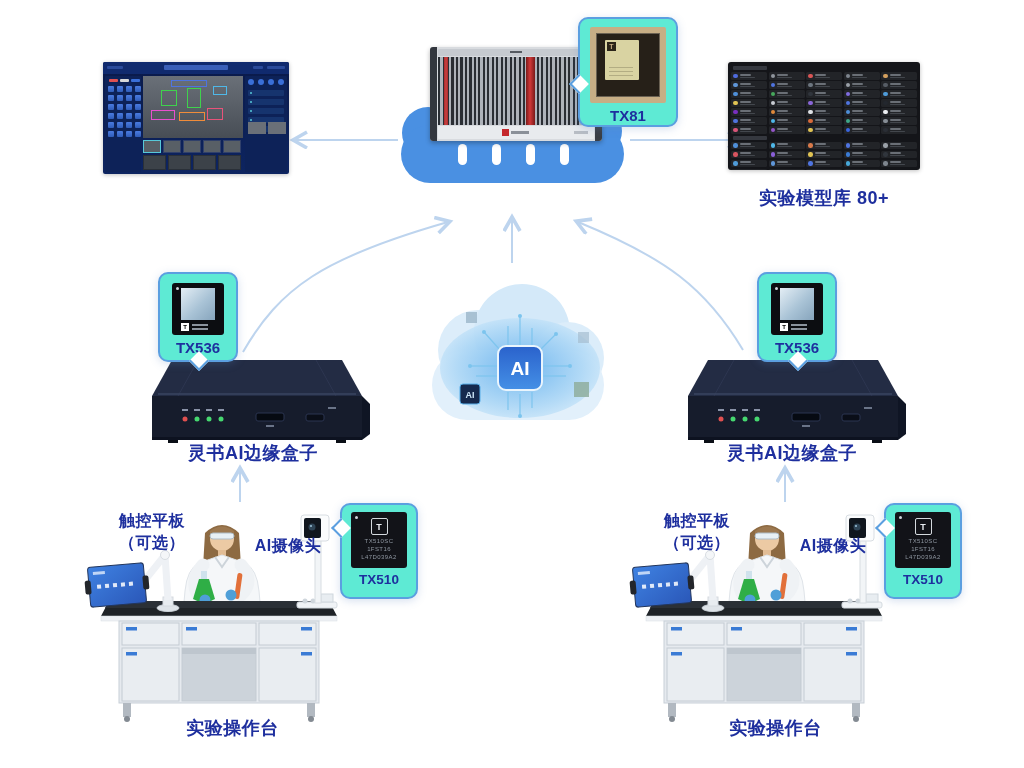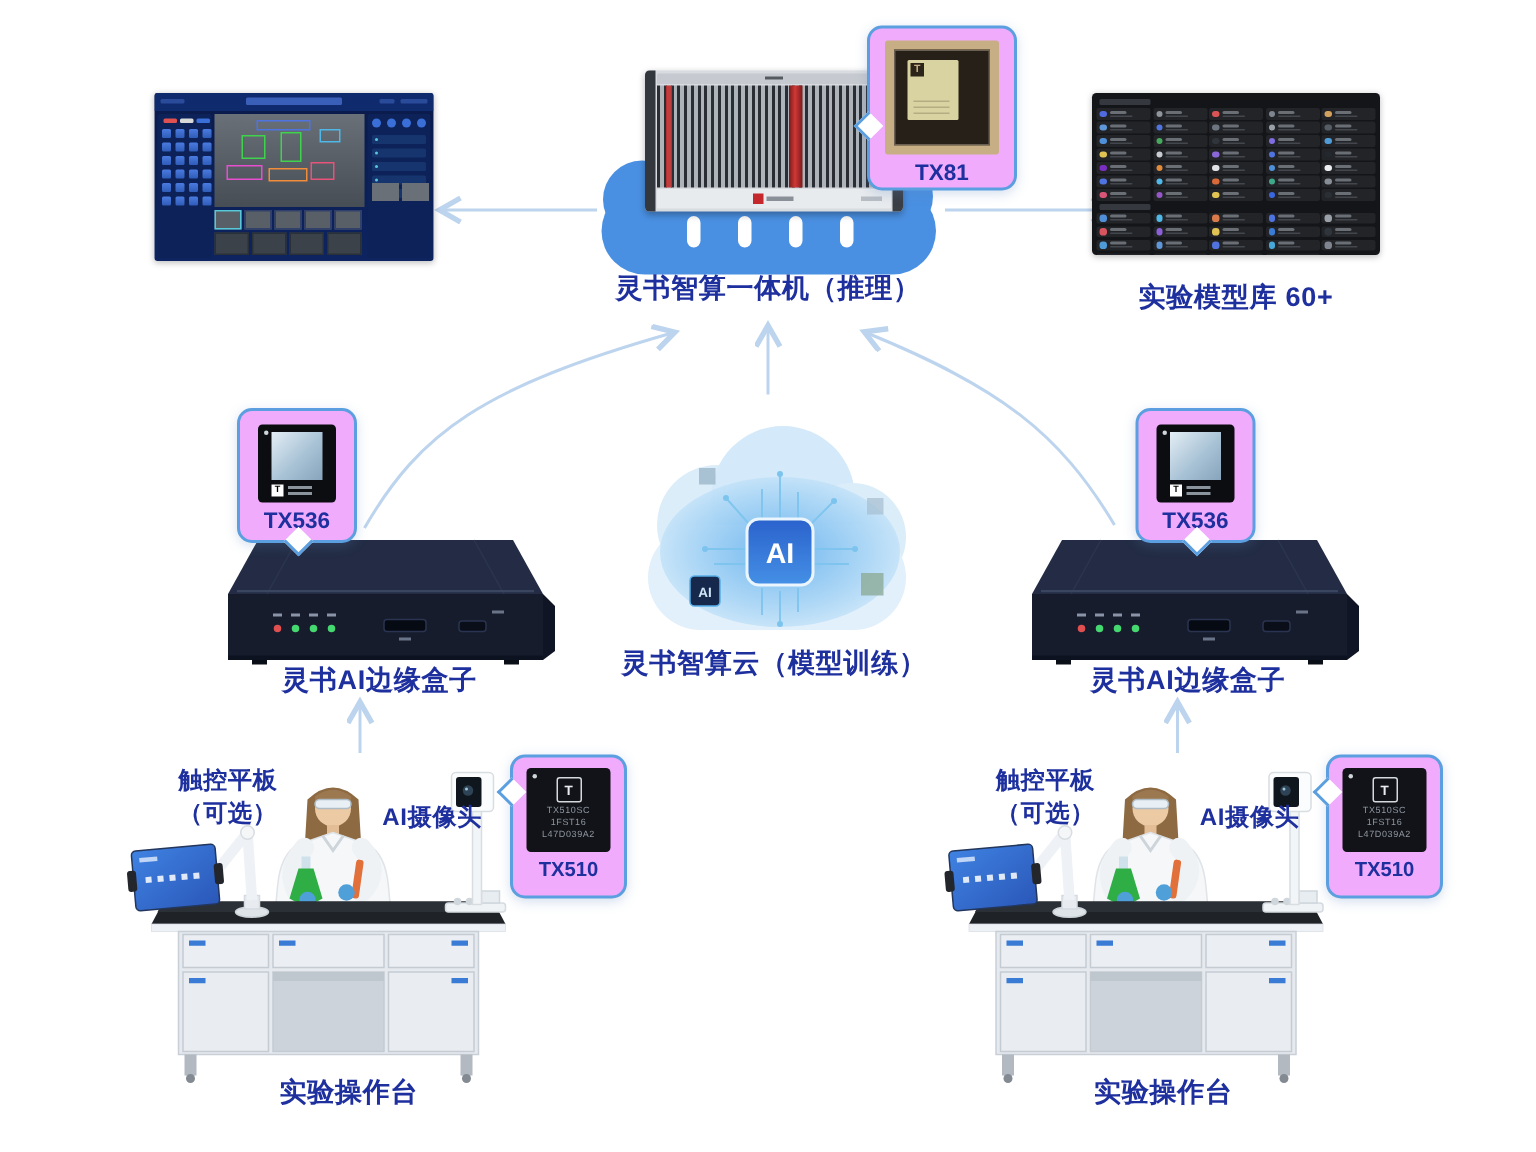--- a/index.html
+++ b/index.html
@@ -7,21 +7,21 @@
   .canvas{position:relative;width:1024px;height:768px;background:#fff;overflow:hidden;}
   svg{display:block;}
   
   .connectors{position:absolute;left:0;top:0;z-index:1;}
   .arrow{stroke:var(--arrow);stroke-width:2;fill:none;}
   .arrowhead{stroke:var(--arrow);stroke-width:1.8;fill:none;}
   
   .lbl{position:absolute;color:var(--label);font-weight:bold;font-size:18px;text-align:center;z-index:2;letter-spacing:.5px;}
   .lbl.small{font-size:16px;line-height:22px;}
   
-  .callout{position:absolute;background:#f0abfc;border:2px solid var(--callout);border-radius:10px;
+  .callout{position:absolute;background:#5eead4;border:2px solid var(--callout);border-radius:10px;
     box-shadow:0 2px 8px rgba(90,130,190,.25);z-index:3;display:flex;flex-direction:column;align-items:center;}
   .callout .chip-label{font-weight:bold;color:var(--label);font-size:15px;margin-top:4px;}
   .ptr{position:absolute;width:12px;height:12px;background:#fff;z-index:1;}
   .ptr-left{left:-8px;border-left:2px solid var(--callout);border-bottom:2px solid var(--callout);transform:rotate(45deg);}
   .ptr-bottom{bottom:-8px;left:50%;margin-left:-6px;border-right:2px solid var(--callout);border-bottom:2px solid var(--callout);transform:rotate(45deg);}
   
   .chip81{width:64px;height:64px;background:#262018;border:6px solid #c7ae85;border-radius:2px;
     box-shadow:inset 0 0 0 1px #6a6152;position:relative;margin-top:8px;}
   .chip81 .c81label{position:absolute;left:9px;top:7px;width:34px;height:40px;background:#d9d3a2;border-radius:1px;}
   .chip81 .c81t{position:absolute;left:2px;top:2px;width:9px;height:9px;background:#2a2419;color:#c7ae85;
@@ -338,21 +338,20 @@
     <div class="chip81">
       <div class="c81label">
         <span class="c81t">T</span>
         <span class="c81l" style="bottom:12px"></span>
         <span class="c81l" style="bottom:8px"></span>
         <span class="c81l" style="bottom:4px"></span>
       </div>
     </div>
     <div class="chip-label">TX81</div>
   </div>
-  <div class="lbl" style="left:390px;top:180px;width:244px;">灵书智算一体机（推理）</div>
 
   <div class="modellib" id="modellib">
       <div class="ml-head"></div>
       <div class="ml-grid">
         <div class="ml-card">
           <span class="ml-dot" style="background: rgb(79, 107, 221);"></span>
           <span class="ml-tx">
             <span class="ml-b1"></span>
             <span class="ml-b2"></span>
           </span>
@@ -702,21 +701,21 @@
             <span class="ml-b1"></span>
             <span class="ml-b2"></span>
           </span>
         </div>
         <div class="ml-card"></div>
         <div class="ml-card"></div>
         <div class="ml-card"></div>
         <div class="ml-card"></div>
       </div>
     </div>
-  <div class="lbl" style="left:738px;top:186px;width:172px;">实验模型库 60+</div>
+  <div class="lbl" style="left:738px;top:186px;width:172px;">实验模型库 80+</div>
 
   <svg class="cloud-svg" style="left:420px;top:276px;" width="196" height="152">
     <circle cx="58" cy="74" r="40" fill="#dcedfa"></circle>
     <circle cx="102" cy="56" r="48" fill="#d4e9f9"></circle>
     <circle cx="148" cy="82" r="36" fill="#dcedfa"></circle>
     <rect x="12" y="74" width="172" height="70" rx="35" fill="#e2f0fb"></rect>
     <ellipse cx="100" cy="92" rx="80" ry="50" fill="url(#cloudCore)" opacity=".8"></ellipse>
     <g stroke="#7cc4ee" stroke-width="1.3" fill="none" opacity=".9">
       <path d="M100,70 V40"></path>
         <path d="M88,72 V50"></path>
@@ -740,21 +739,20 @@
         <circle cx="100" cy="140" r="2"></circle>
     </g>
     <rect x="46" y="36" width="11" height="11" fill="#9fb8cb" opacity=".85"></rect>
     <rect x="154" y="106" width="15" height="15" fill="#8fae9e" opacity=".85"></rect>
     <rect x="158" y="56" width="11" height="11" fill="#a5bdd0" opacity=".7"></rect>
     <rect x="78" y="70" width="44" height="44" rx="8" fill="url(#chipg)" stroke="#eaf5fd" stroke-width="2"></rect>
     <text x="100" y="99" text-anchor="middle" font-size="19" font-weight="bold" fill="#ffffff" font-family="Liberation Sans, DejaVu Sans, sans-serif">AI</text>
     <rect x="40" y="108" width="20" height="20" rx="3" fill="#16294d" stroke="#58aee8"></rect>
     <text x="50" y="122" text-anchor="middle" font-size="9" font-weight="bold" fill="#cfe6f8" font-family="Liberation Sans, DejaVu Sans, sans-serif">AI</text>
   </svg>
-  <div class="lbl" style="left:398px;top:430px;width:236px;">灵书智算云（模型训练）</div>
 
   <svg class="edgebox-svg" style="left:138px;top:350px;" width="238" height="96">
       <use href="#edgebox"></use>
     </svg>
   <div class="lbl" style="left:153px;top:441px;width:200px;">灵书AI边缘盒子</div>
   <div class="callout" style="left:158px;top:272px;width:76px;height:86px;">
     <span class="ptr ptr-bottom"></span>
     <div class="chip536">
       <span class="chipdot"></span>
       <div class="die"></div>

